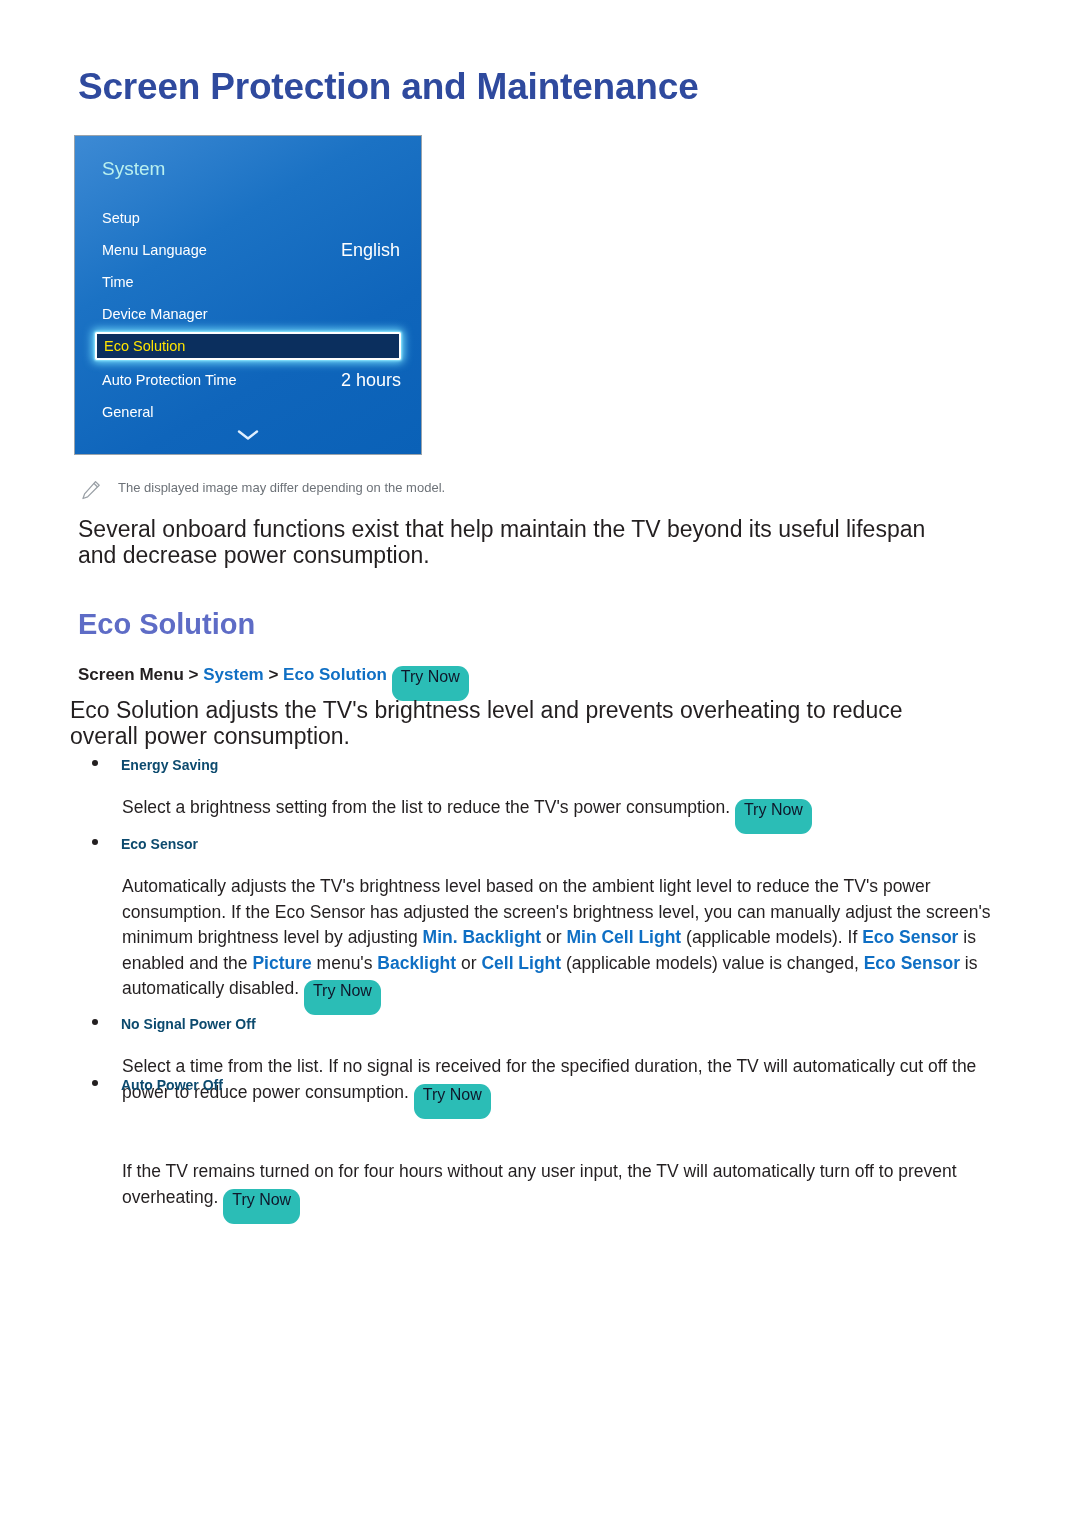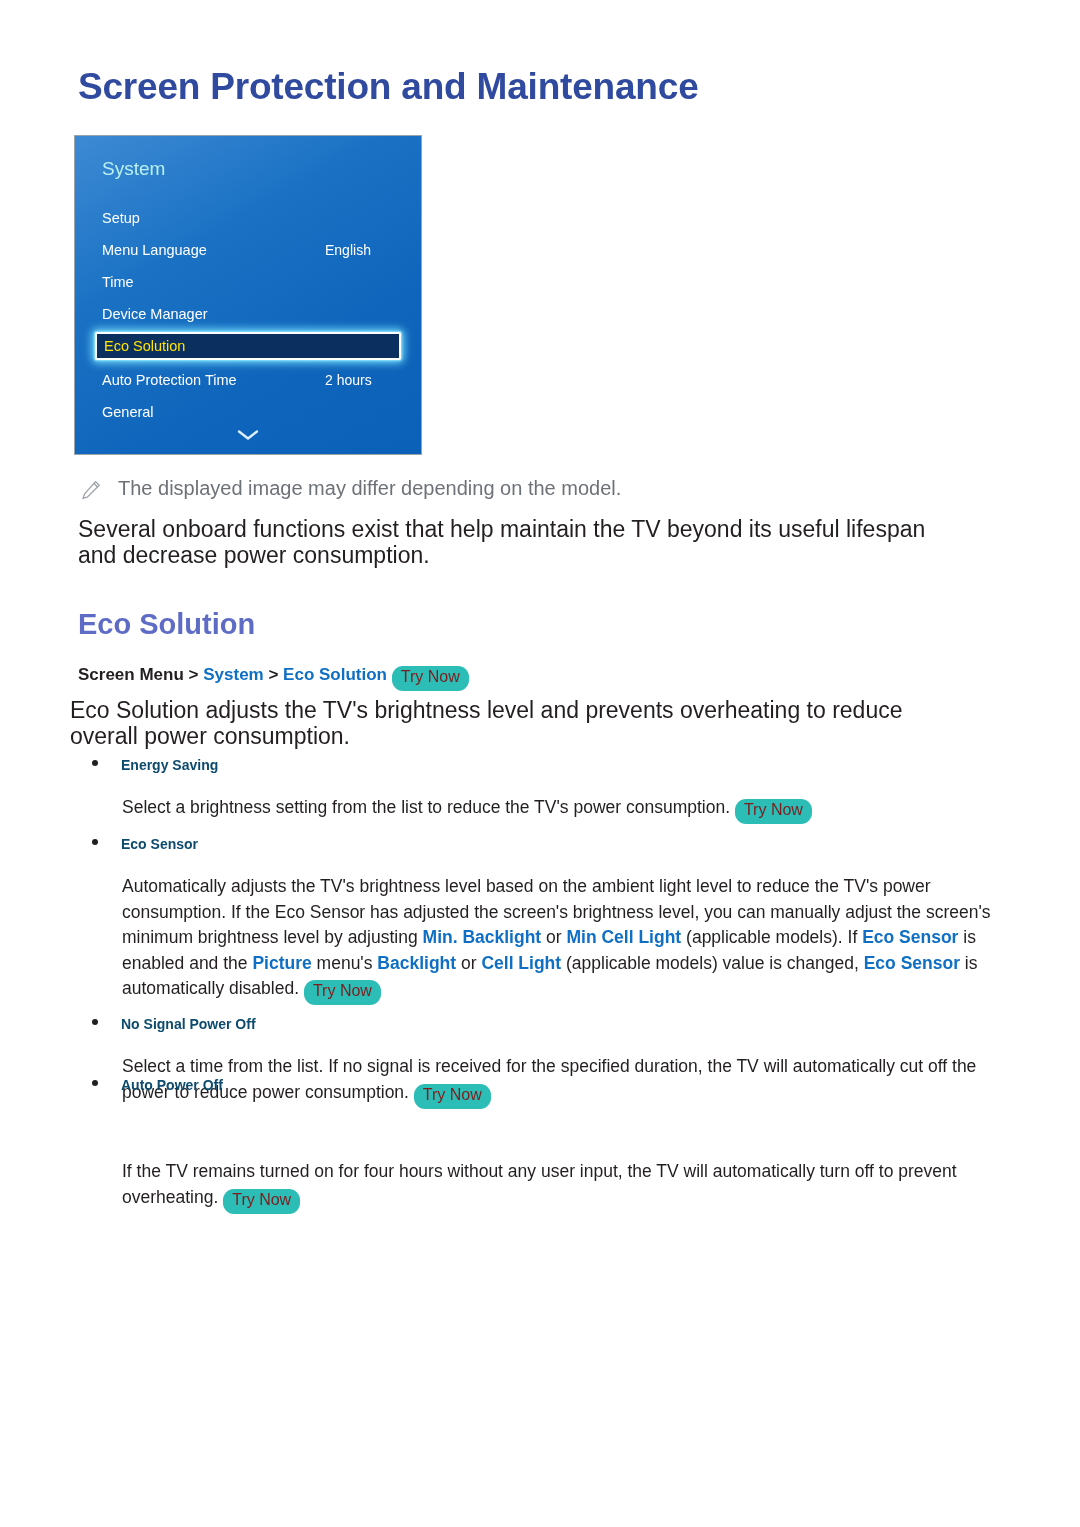--- a/index.html
+++ b/index.html
@@ -65,22 +65,22 @@
   }
   .tv-row .lbl {
     position: absolute;
     left: 27px;
     font-size: 14.5px;
     color: #ffffff;
     white-space: nowrap;
   }
   .tv-row .val {
     position: absolute;
-    left: 250px;
-    font-size: 14px;
+    left: 266px;
+    font-size: 18px;
     color: #ffffff;
     white-space: nowrap;
   }
   .tv-row.selected {
     left: 20px;
     width: 306px;
     height: 28px;
     background: #0b2f5e;
     border: 2px solid #ffffff;
     border-radius: 2px;
@@ -114,21 +114,21 @@
   .note-icon {
     width: 22px;
     height: 22px;
     flex: 0 0 22px;
     color: #9aa0a6;
     margin-top: 1px;
   }
   .note-icon svg { display: block; }
   .note-text {
     margin-left: 16px;
-    font-size: 20px;
+    font-size: 13px;
     color: #6d7278;
     line-height: 20px;
   }
 
   
   .para {
     position: absolute;
     font-size: 23px;
     line-height: 25.5px;
     color: #231f20;
@@ -205,25 +205,25 @@
   
   .kw {
     color: #0f6fc4;
     font-weight: bold;
   }
 
   
   .trynow {
     display: inline-block;
     background: #2bbdb6;
-    color: #7f1d1d;
+    color: #0f172a;
     font-size: 16px;
     font-weight: normal;
     line-height: 20px;
-    padding: 1px 9px 4px 9px;
+    padding: 1px 9px 14px 9px;
     border-radius: 11px;
     vertical-align: baseline;
     position: relative;
     top: 2px;
     white-space: nowrap;
   }
   .breadcrumb .trynow { font-size: 16px; top: 2px; }
 </style>
 </head>
 <body>

